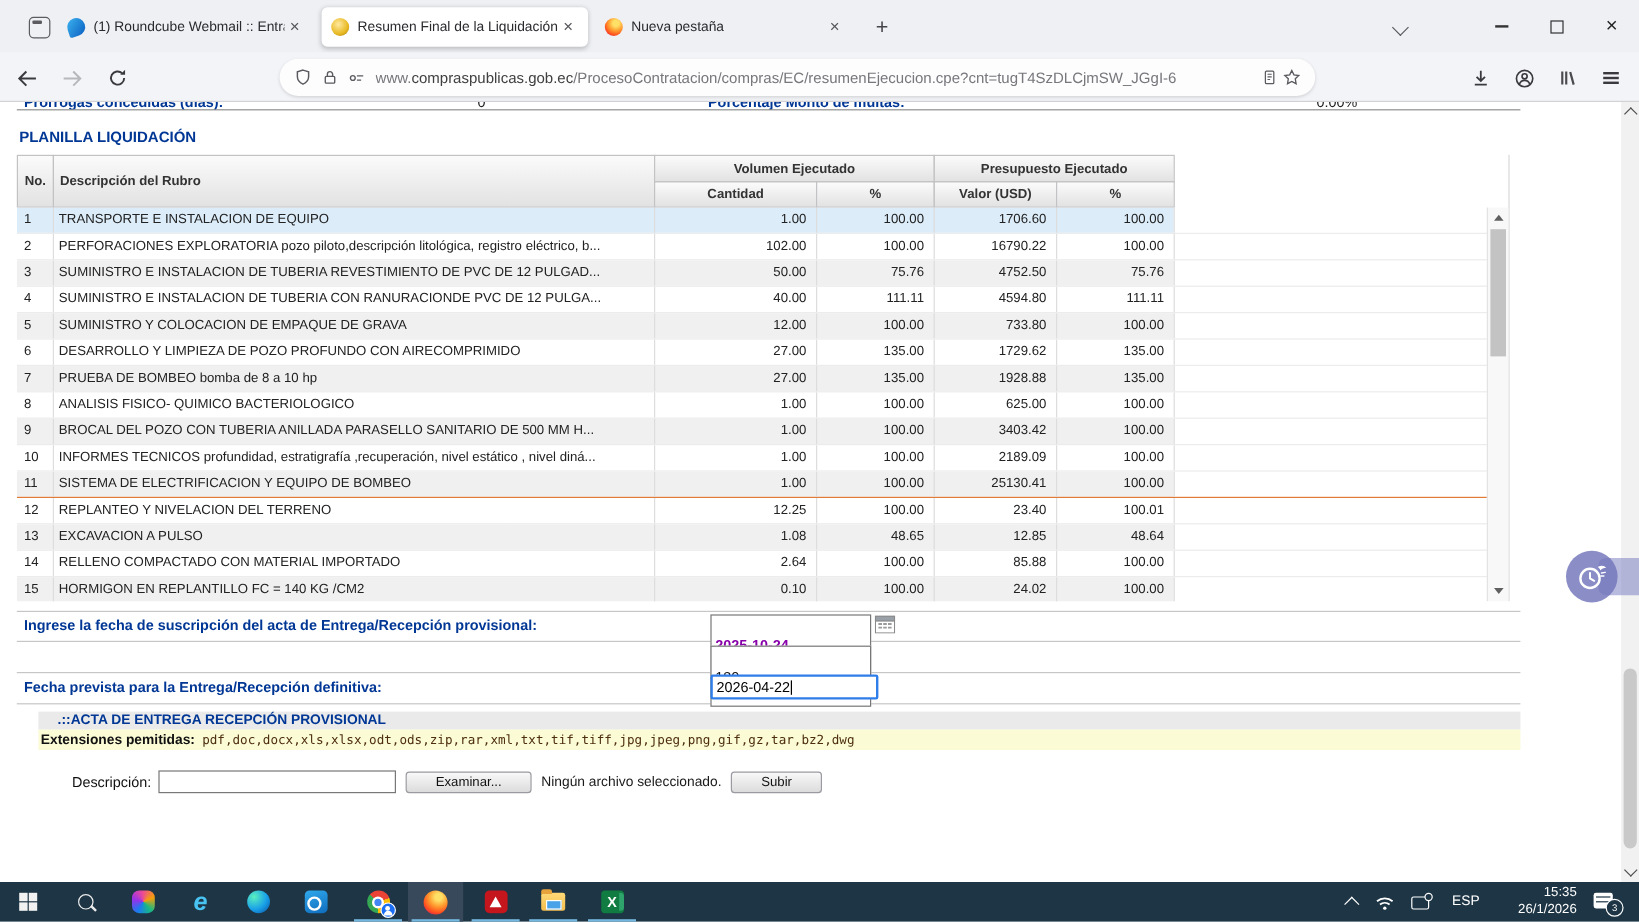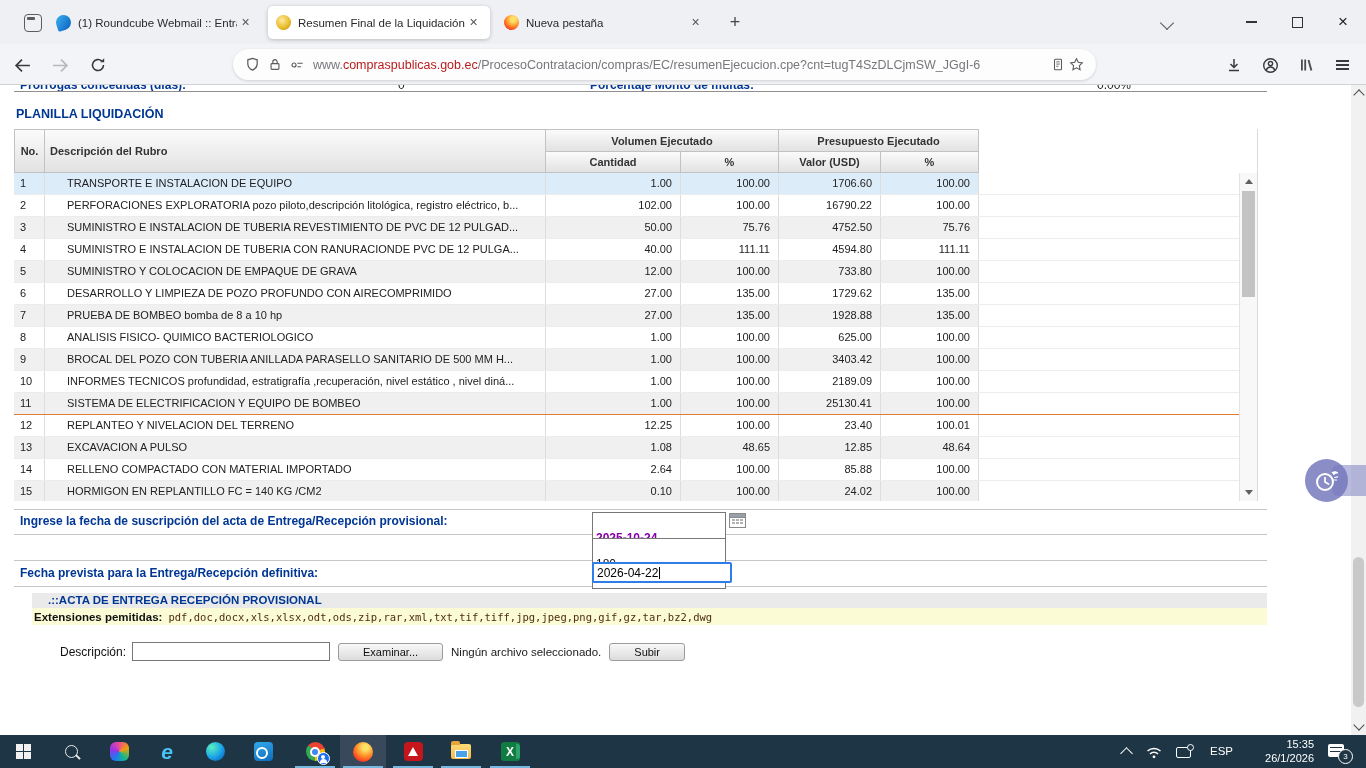--- a/index.html
+++ b/index.html
@@ -22,21 +22,21 @@
   .winbtn{position:absolute;top:7px;width:32px;height:30px;display:flex;align-items:center;justify-content:center;}
   .mingl{width:11px;height:1.6px;background:#333;}
   .maxgl{width:9px;height:9px;border:1.3px solid #333;position:relative;background:#eef0f4;}
   .maxgl::before{content:"";position:absolute;left:2px;top:-4px;width:9px;height:9px;border:1.3px solid #333;z-index:-1;}
   .closegl{font-size:17px;color:#222;font-weight:400;}
   .toolbar{position:absolute;left:0;top:44px;width:1366px;height:41px;background:#f3f4f7;border-bottom:1px solid #d2d2d6;box-sizing:border-box;}
   .navbtn{position:absolute;top:7px;width:28px;height:28px;display:flex;align-items:center;justify-content:center;}
   .urlbar{position:absolute;left:233px;top:5px;width:863px;height:31px;background:#fdfdfe;border-radius:16px;
     box-shadow:0 1px 3px rgba(0,0,0,.15);display:flex;align-items:center;padding:0 12px;box-sizing:border-box;}
   .urltext{font-size:12.5px;white-space:nowrap;overflow:hidden;flex:1;margin-left:8px;}
-  .u-dim{color:#77777c;} .u-host{color:#b91c1c;}
+  .u-dim{color:#77777c;} .u-host{color:#404040;}
   .rt-icons{position:absolute;top:7px;width:28px;height:28px;display:flex;align-items:center;justify-content:center;}
   .menugl span{display:block;width:13px;height:1.6px;background:#3a3a3e;margin:2.4px 0;}
   
   .content{position:absolute;left:0;top:85px;width:1351px;height:650px;background:#fff;overflow:hidden;}
   .navy{color:#003795;font-weight:bold;}
   .sumtext{position:absolute;top:-7px;font-size:12px;white-space:nowrap;}
   .sumline{position:absolute;left:14px;top:6px;width:1253px;border-top:1.5px solid #8f8f8f;}
   .ptitle{position:absolute;left:16px;top:22px;font-size:12.5px;font-weight:bold;color:#003795;}
   .planilla{position:absolute;left:14px;top:44px;width:1244px;height:372px;border-right:1px solid #dadada;box-sizing:border-box;}
   .hc{position:absolute;background:linear-gradient(#fbfbfb,#e2e2e2);border:1px solid #c2c2c4;box-sizing:border-box;
@@ -50,21 +50,21 @@
   .h-valor{left:764px;top:22px;width:103px;height:22px;}
   .h-ppct{left:866px;top:22px;width:99px;height:22px;}
   .tbody{position:absolute;left:0;top:44px;width:1226px;height:328px;overflow:hidden;}
   .trow{position:relative;height:22px;border-bottom:1px solid #ececec;box-sizing:border-box;}
   .trow.hl{background:linear-gradient(#dcecf9,#dcecf9) left/964px 100% no-repeat;}
   .trow.alt{background:linear-gradient(#f0f0f0,#f0f0f0) left/964px 100% no-repeat;}
   .trow.odiv{border-bottom:1px solid #e07a36;}
   .tc{position:absolute;top:0;height:21px;line-height:21px;font-size:11px;color:#222;overflow:hidden;
      white-space:nowrap;box-sizing:border-box;border-right:1px solid #ddd;}
   .c-no{left:0;width:31px;padding-left:6px;}
-  .c-desc{left:30px;width:502px;padding-left:23px;}
+  .c-desc{left:30px;width:502px;padding-left:5px;}
   .c-cant{left:531px;width:136px;text-align:right;padding-right:8px;}
   .c-vpct{left:666px;width:99px;text-align:right;padding-right:8px;}
   .c-valor{left:764px;width:103px;text-align:right;padding-right:8px;}
   .c-ppct{left:866px;width:99px;text-align:right;padding-right:8px;}
   .inscroll{position:absolute;right:0;top:44px;width:18px;height:328px;background:#f8f8f8;border-left:1px solid #e3e3e3;box-sizing:border-box;}
   .sbtn{position:absolute;left:0;width:17px;height:17px;display:flex;align-items:center;justify-content:center;}
   .tri-up{width:0;height:0;border-left:4px solid transparent;border-right:4px solid transparent;border-bottom:5px solid #606060;}
   .tri-down{width:0;height:0;border-left:4px solid transparent;border-right:4px solid transparent;border-top:5px solid #606060;}
   .sthumb{position:absolute;left:2px;top:18px;width:13px;height:106px;background:#c3c3c3;}
   .fsep{position:absolute;left:14px;width:1253px;border-top:1px solid #c6c6c6;}

